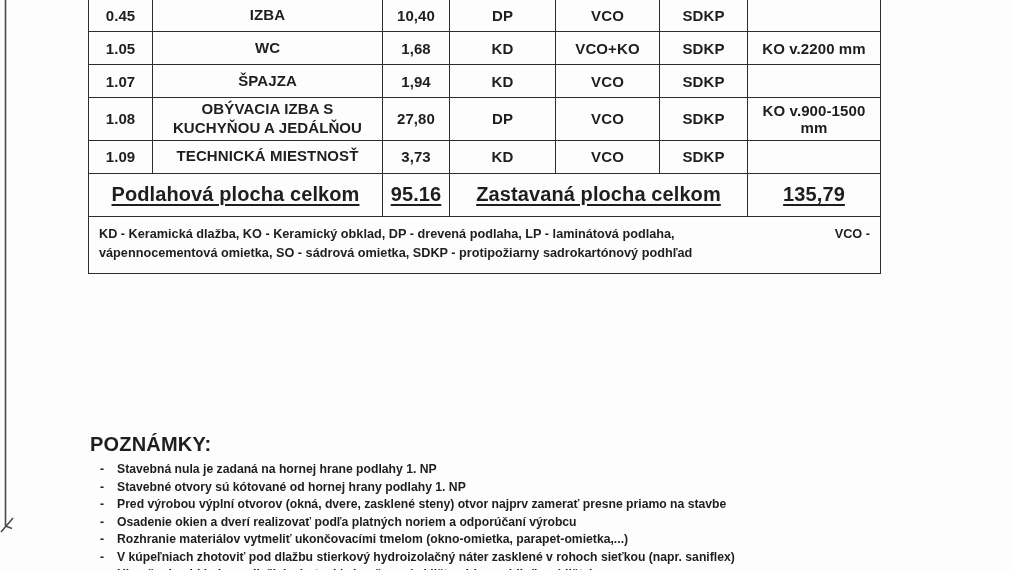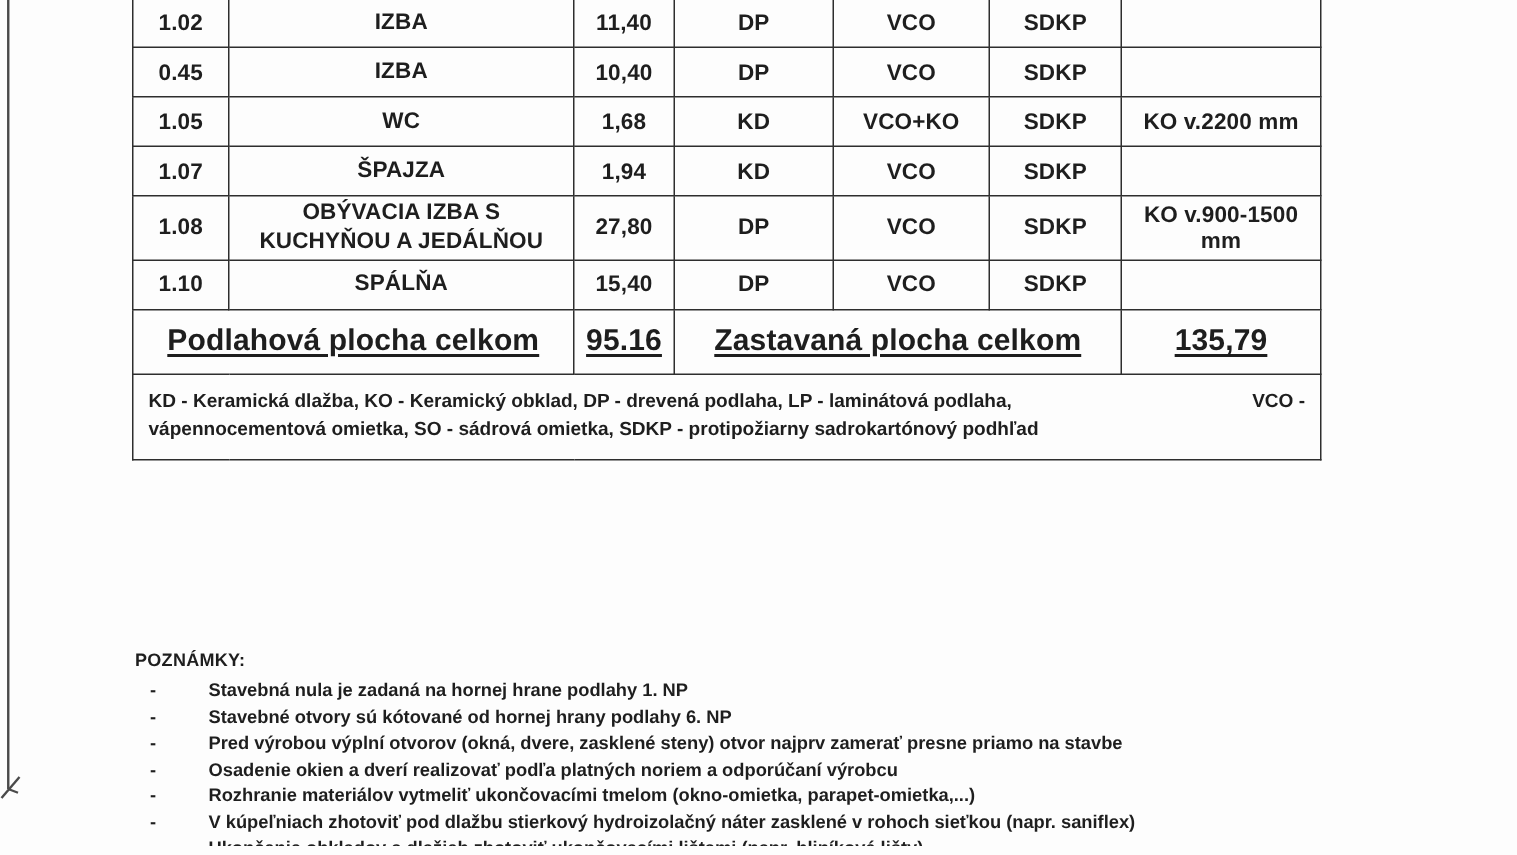--- a/index.html
+++ b/index.html
@@ -29,24 +29,24 @@
   td.c-num{}
   td.c-name{text-align:left;padding-left:10px;white-space:pre-line;line-height:1.25;}
   td.c-note{font-size:12.5px;letter-spacing:0;}
   tr.totals-row td{height:38px;font-size:20px;}
   .uline{text-decoration:underline;text-underline-offset:3px;text-decoration-thickness:1.8px;}
   tr.legend-row td{height:46px;font-size:12.7px;text-align:left;padding:4px 10px 6px 10px;line-height:1.42;letter-spacing:0;}
   .legend-line1{display:flex;justify-content:space-between;align-items:flex-end;}
 
   
   .notes{position:absolute;left:88px;top:433px;width:840px;}
-  .notes-title{font-weight:700;font-size:12px;letter-spacing:.2px;margin:0 0 7px 2px;}
+  .notes-title{font-weight:700;font-size:20px;letter-spacing:.2px;margin:0 0 7px 2px;}
   .note-item{display:flex;font-weight:700;font-size:12.2px;line-height:13px;margin-top:4.5px;letter-spacing:0;}
   .note-dash{width:17px;flex:0 0 17px;padding-left:12px;}
-  .note-text{flex:1;margin-left:22px;}
+  .note-text{flex:1;}
   .note-partial{height:5px;overflow:hidden;}
 </style>
 </head>
 <body>
 
 <svg class="dim-line" viewBox="0 0 24 545" xmlns="http://www.w3.org/2000/svg">
   <line x1="5.5" y1="0" x2="5.5" y2="526" stroke="#4a4a4a" stroke-width="1.6"></line>
   <line x1="1" y1="532" x2="13" y2="518" stroke="#4a4a4a" stroke-width="1.6"></line>
   <line x1="5.5" y1="526" x2="12" y2="528.5" stroke="#4a4a4a" stroke-width="1.6"></line>
 </svg>
@@ -56,29 +56,20 @@
     <colgroup>
       <col style="width:64px">
         <col style="width:230px">
         <col style="width:67px">
       <col style="width:106px">
         <col style="width:104px">
         <col style="width:88px">
       <col style="width:133px">
     </colgroup>
     <tbody>
-        <tr>
-          <td class="c-num">1.02</td>
-          <td class="c-name">IZBA</td>
-          <td class="c-area">11,40</td>
-          <td class="c-floor">DP</td>
-          <td class="c-walls">VCO</td>
-          <td class="c-ceiling">SDKP</td>
-          <td class="c-note"></td>
-        </tr>
         <tr>
           <td class="c-num">0.45</td>
           <td class="c-name">IZBA</td>
           <td class="c-area">10,40</td>
           <td class="c-floor">DP</td>
           <td class="c-walls">VCO</td>
           <td class="c-ceiling">SDKP</td>
           <td class="c-note"></td>
         </tr>
         <tr>
@@ -103,24 +94,24 @@
           <td class="c-num">1.08</td>
           <td class="c-name">OBÝVACIA IZBA S
 KUCHYŇOU A JEDÁLŇOU</td>
           <td class="c-area">27,80</td>
           <td class="c-floor">DP</td>
           <td class="c-walls">VCO</td>
           <td class="c-ceiling">SDKP</td>
           <td class="c-note">KO v.900-1500 mm</td>
         </tr>
         <tr>
-          <td class="c-num">1.10</td>
-          <td class="c-name">SPÁLŇA</td>
-          <td class="c-area">15,40</td>
-          <td class="c-floor">DP</td>
+          <td class="c-num">1.09</td>
+          <td class="c-name">TECHNICKÁ MIESTNOSŤ</td>
+          <td class="c-area">3,73</td>
+          <td class="c-floor">KD</td>
           <td class="c-walls">VCO</td>
           <td class="c-ceiling">SDKP</td>
           <td class="c-note"></td>
         </tr>
       </tbody>
     <tbody>
       <tr class="totals-row">
         <td colspan="2">
           <span class="uline">Podlahová plocha celkom</span>
         </td>
@@ -149,21 +140,21 @@
 
 <div class="notes">
   <div class="notes-title">POZNÁMKY:</div>
   <div id="notes-list">
       <div class="note-item">
         <span class="note-dash">-</span>
         <span class="note-text">Stavebná nula je zadaná na hornej hrane podlahy 1. NP</span>
       </div>
       <div class="note-item">
         <span class="note-dash">-</span>
-        <span class="note-text">Stavebné otvory sú kótované od hornej hrany podlahy 6. NP</span>
+        <span class="note-text">Stavebné otvory sú kótované od hornej hrany podlahy 1. NP</span>
       </div>
       <div class="note-item">
         <span class="note-dash">-</span>
         <span class="note-text">Pred výrobou výplní otvorov (okná, dvere, zasklené steny) otvor najprv zamerať presne priamo na stavbe</span>
       </div>
       <div class="note-item">
         <span class="note-dash">-</span>
         <span class="note-text">Osadenie okien a dverí realizovať podľa platných noriem a odporúčaní výrobcu</span>
       </div>
       <div class="note-item">

